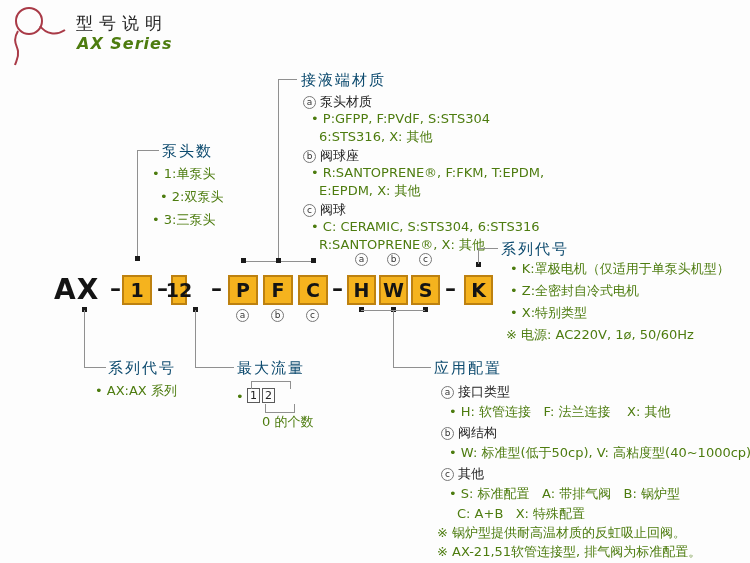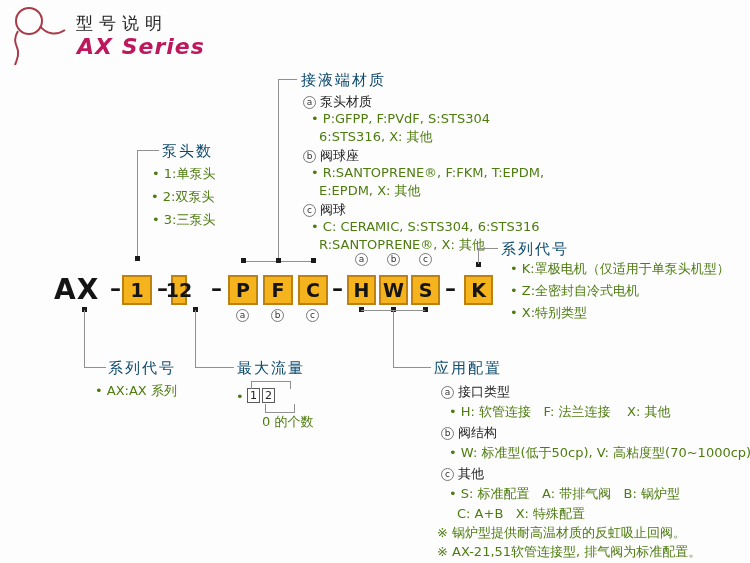--- a/index.html
+++ b/index.html
@@ -22,21 +22,21 @@
   .circabs{position:absolute;}
   .grouplabel{position:absolute;display:flex;align-items:center;gap:4px;
               font-size:13px;white-space:pre;color:#242424;}
   .mini{position:absolute;width:13px;height:15px;border:1px solid #5a5a5a;box-sizing:border-box;
         font-size:11px;line-height:13px;text-align:center;color:#222;}
   .brtop{position:absolute;border-top:1px solid #909090;border-left:1px solid #909090;
          border-right:1px solid #909090;}
   .brbot{position:absolute;border-bottom:1px solid #909090;border-left:1px solid #909090;
          border-right:1px solid #909090;}
   .title{position:absolute;font-weight:normal;font-size:17px;color:#222;letter-spacing:6px;}
-  .subtitle{position:absolute;font-weight:bold;font-style:italic;font-size:22px;color:#be185d;letter-spacing:1px;}
+  .subtitle{position:absolute;font-weight:bold;font-style:italic;font-size:16px;color:#4d7c0f;letter-spacing:1px;}
 </style>
 </head>
 <body>
 
 <div id="stage">
 
   <svg class="abs" style="left:8px;top:6px" width="62" height="60" viewBox="0 0 62 60">
     <circle cx="21" cy="15" r="13" fill="none" stroke="#a93a47" stroke-width="2"></circle>
     <path d="M32,20 C38,28 48,30 57,24" fill="none" stroke="#a93a47" stroke-width="2"></path>
     <path d="M10,25 C4,35 9,39 10,45 C11,52 8,55 7,59" fill="none" stroke="#a93a47" stroke-width="2"></path>
@@ -69,21 +69,21 @@
     <span>阀球</span>
   </div>
   <div class="t" style="left:311px;top:219px">• C: CERAMIC, S:STS304, 6:STS316</div>
   <div class="t" style="left:319px;top:237px">R:SANTOPRENE®, X: 其他</div>
 
   <div class="linev" style="left:137px;top:150px;height:106px"></div>
   <div class="lineh" style="left:137px;top:150px;width:22px"></div>
   <div class="dot" style="left:135px;top:256px"></div>
   <div class="sect" style="left:162px;top:142px">泵头数</div>
   <div class="t" style="left:152px;top:166px">• 1:单泵头</div>
-  <div class="t" style="left:151px;top:189px">• 2:双泵头</div>
+  <div class="t" style="left:160px;top:189px">• 2:双泵头</div>
   <div class="t" style="left:152px;top:212px">• 3:三泵头</div>
 
   <div class="ax" style="left:54px;top:273px">AX</div>
   <div class="dash" style="left:110px;top:275px">–</div>
   <div class="ybox" style="left:122px;top:275px;width:30px;height:30px">1</div>
   <div class="dash" style="left:157px;top:275px">–</div>
   <div class="ybox" style="left:171px;top:275px;width:16px;height:30px">12</div>
   <div class="dash" style="left:211px;top:275px">–</div>
   <div class="ybox" style="left:228px;top:275px;width:30px;height:30px">P</div>
   <div class="ybox" style="left:263px;top:275px;width:30px;height:30px">F</div>
@@ -103,20 +103,21 @@
   <span class="circ circabs" style="left:387px;top:253px">b</span>
   <span class="circ circabs" style="left:419px;top:253px">c</span>
 
   <div class="dot" style="left:476px;top:262px"></div>
   <div class="linev" style="left:478px;top:248px;height:16px"></div>
   <div class="lineh" style="left:478px;top:248px;width:20px"></div>
   <div class="sect" style="left:501px;top:240px">系列代号</div>
   <div class="t" style="left:510px;top:261px">• K:罩极电机（仅适用于单泵头机型）</div>
   <div class="t" style="left:510px;top:283px">• Z:全密封自冷式电机</div>
   <div class="t" style="left:510px;top:305px">• X:特别类型</div>
+  <div class="t" style="left:506px;top:327px">※ 电源: AC220V, 1ø, 50/60Hz</div>
 
   <div class="dot" style="left:82px;top:307px"></div>
   <div class="linev" style="left:84px;top:310px;height:58px"></div>
   <div class="lineh" style="left:84px;top:367px;width:22px"></div>
   <div class="sect" style="left:108px;top:359px">系列代号</div>
   <div class="t" style="left:95px;top:383px">• AX:AX 系列</div>
 
   <div class="dot" style="left:193px;top:307px"></div>
   <div class="linev" style="left:195px;top:310px;height:58px"></div>
   <div class="lineh" style="left:195px;top:367px;width:39px"></div>
@@ -137,21 +138,21 @@
   <div class="sect" style="left:434px;top:359px">应用配置</div>
   <div class="grouplabel" style="left:441px;top:383px">
     <span class="circ">a</span>
     <span>接口类型</span>
   </div>
   <div class="t" style="left:449px;top:404px">• H: 软管连接   F: 法兰连接    X: 其他</div>
   <div class="grouplabel" style="left:441px;top:424px">
     <span class="circ">b</span>
     <span>阀结构</span>
   </div>
-  <div class="t" style="left:449px;top:445px">• W: 标准型(低于50cp), V: 高粘度型(70~1000cp)</div>
+  <div class="t" style="left:449px;top:445px">• W: 标准型(低于50cp), V: 高粘度型(40~1000cp)</div>
   <div class="grouplabel" style="left:441px;top:465px">
     <span class="circ">c</span>
     <span>其他</span>
   </div>
   <div class="t" style="left:449px;top:486px">• S: 标准配置   A: 带排气阀   B: 锅炉型</div>
   <div class="t" style="left:457px;top:506px">C: A+B   X: 特殊配置</div>
   <div class="t" style="left:437px;top:525px">※ 锅炉型提供耐高温材质的反虹吸止回阀。</div>
   <div class="t" style="left:437px;top:544px">※ AX-21,51软管连接型, 排气阀为标准配置。</div>
 
 </div>

